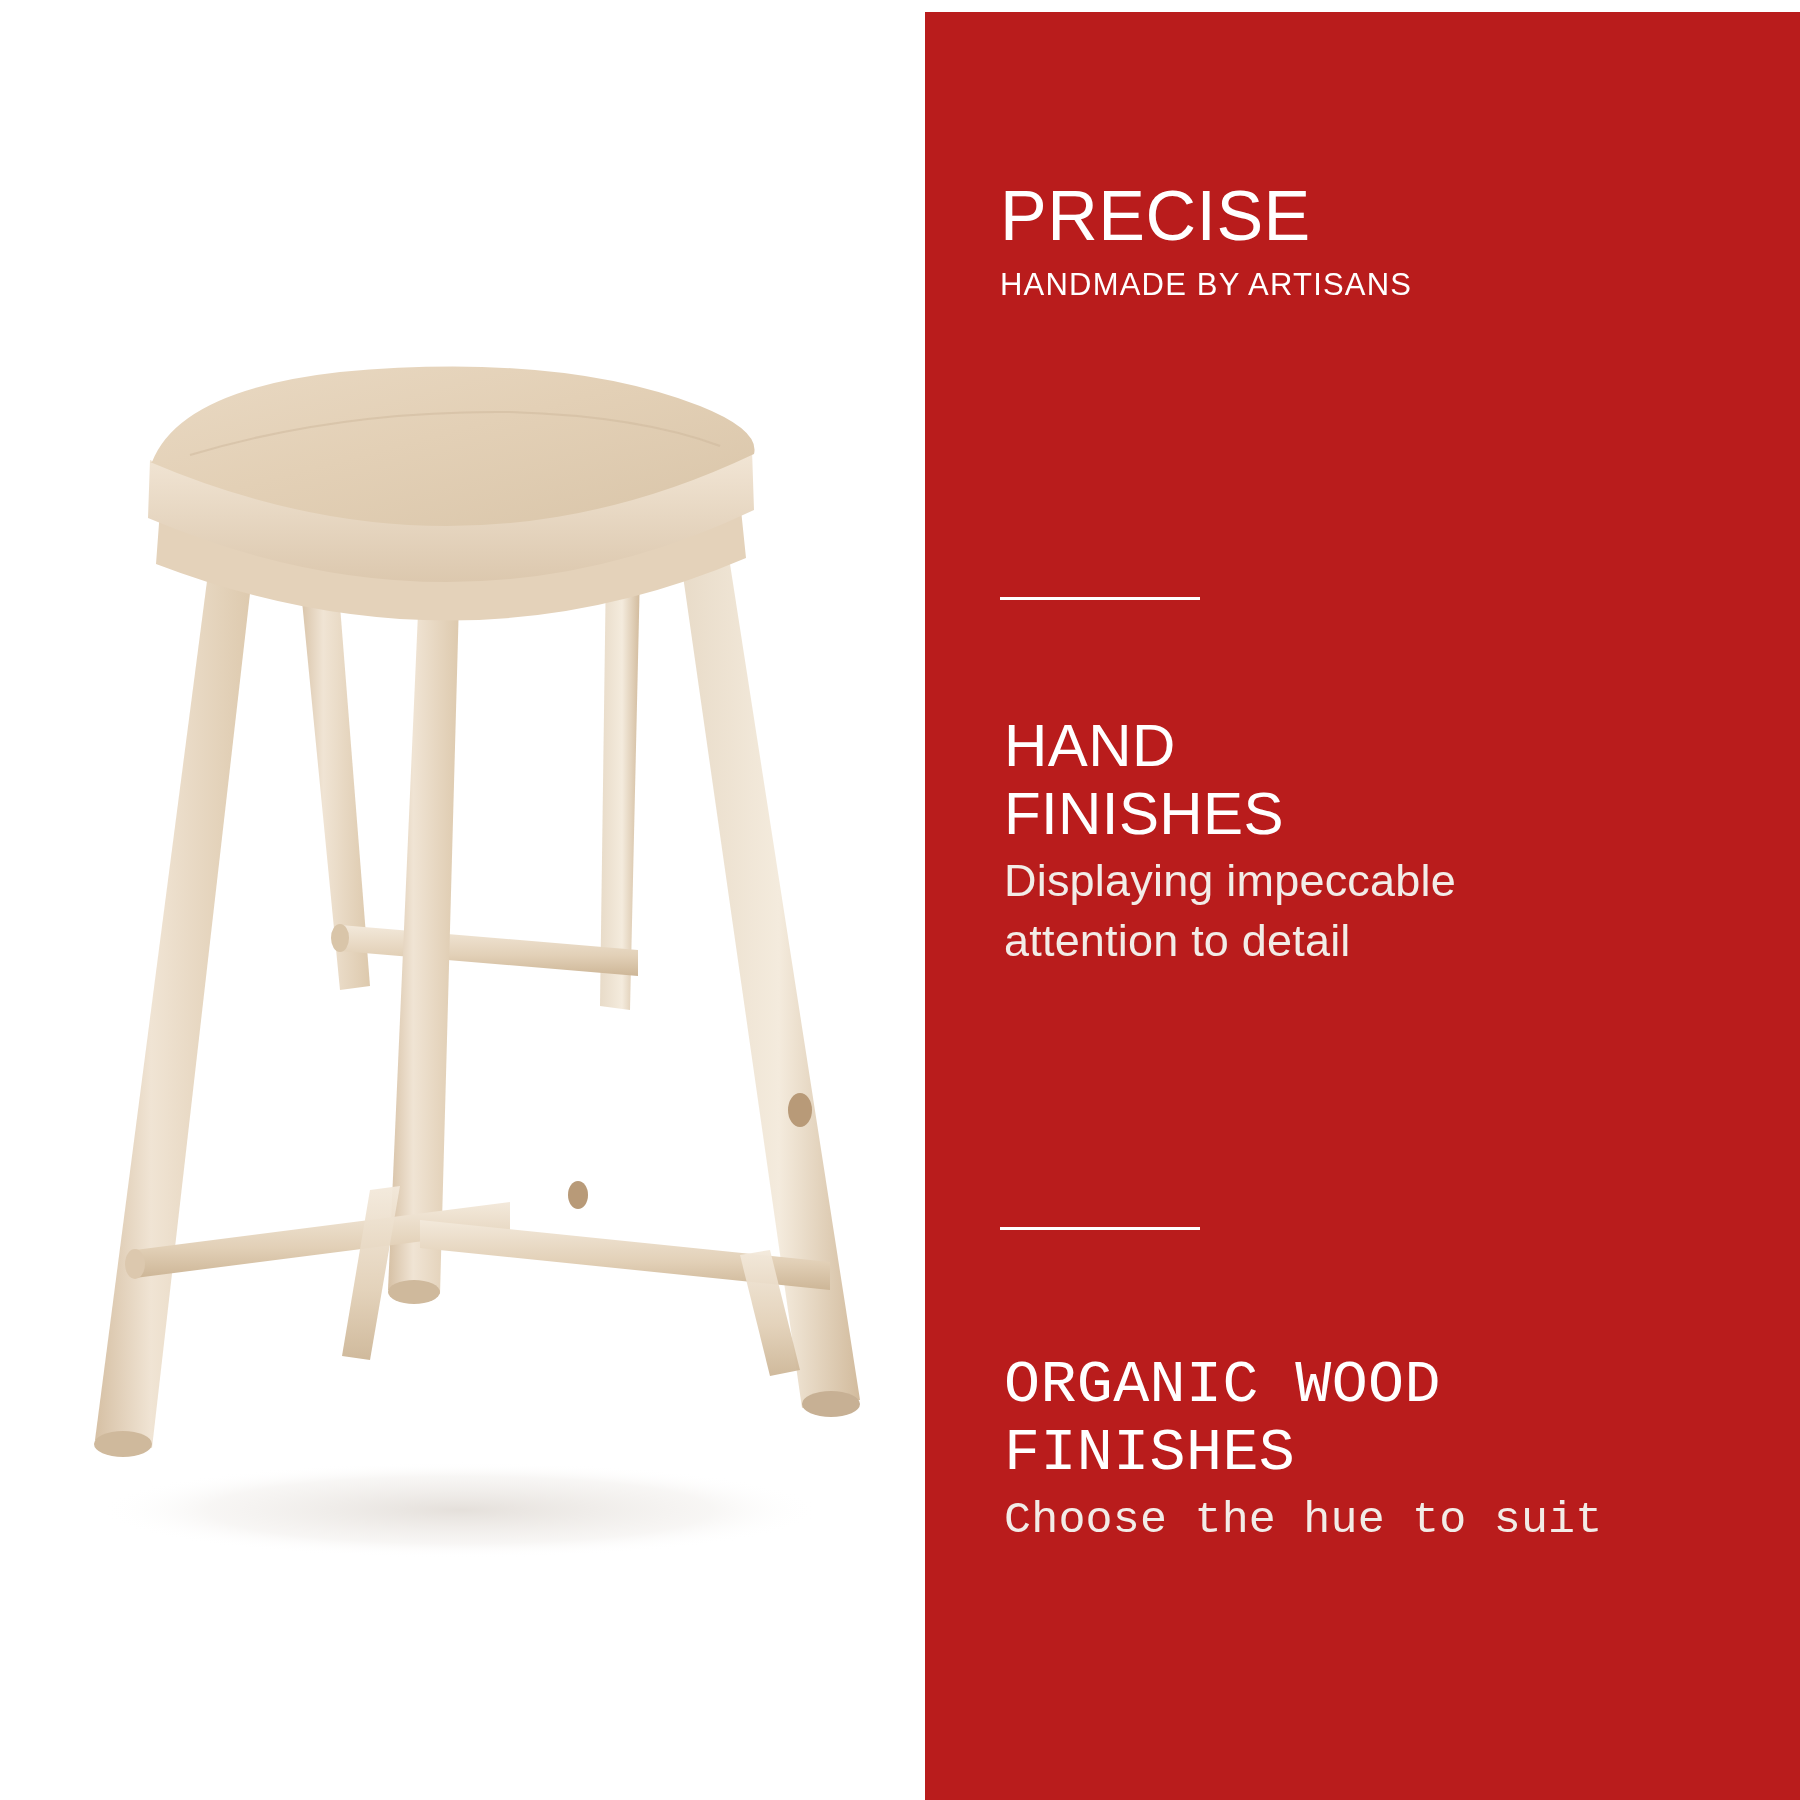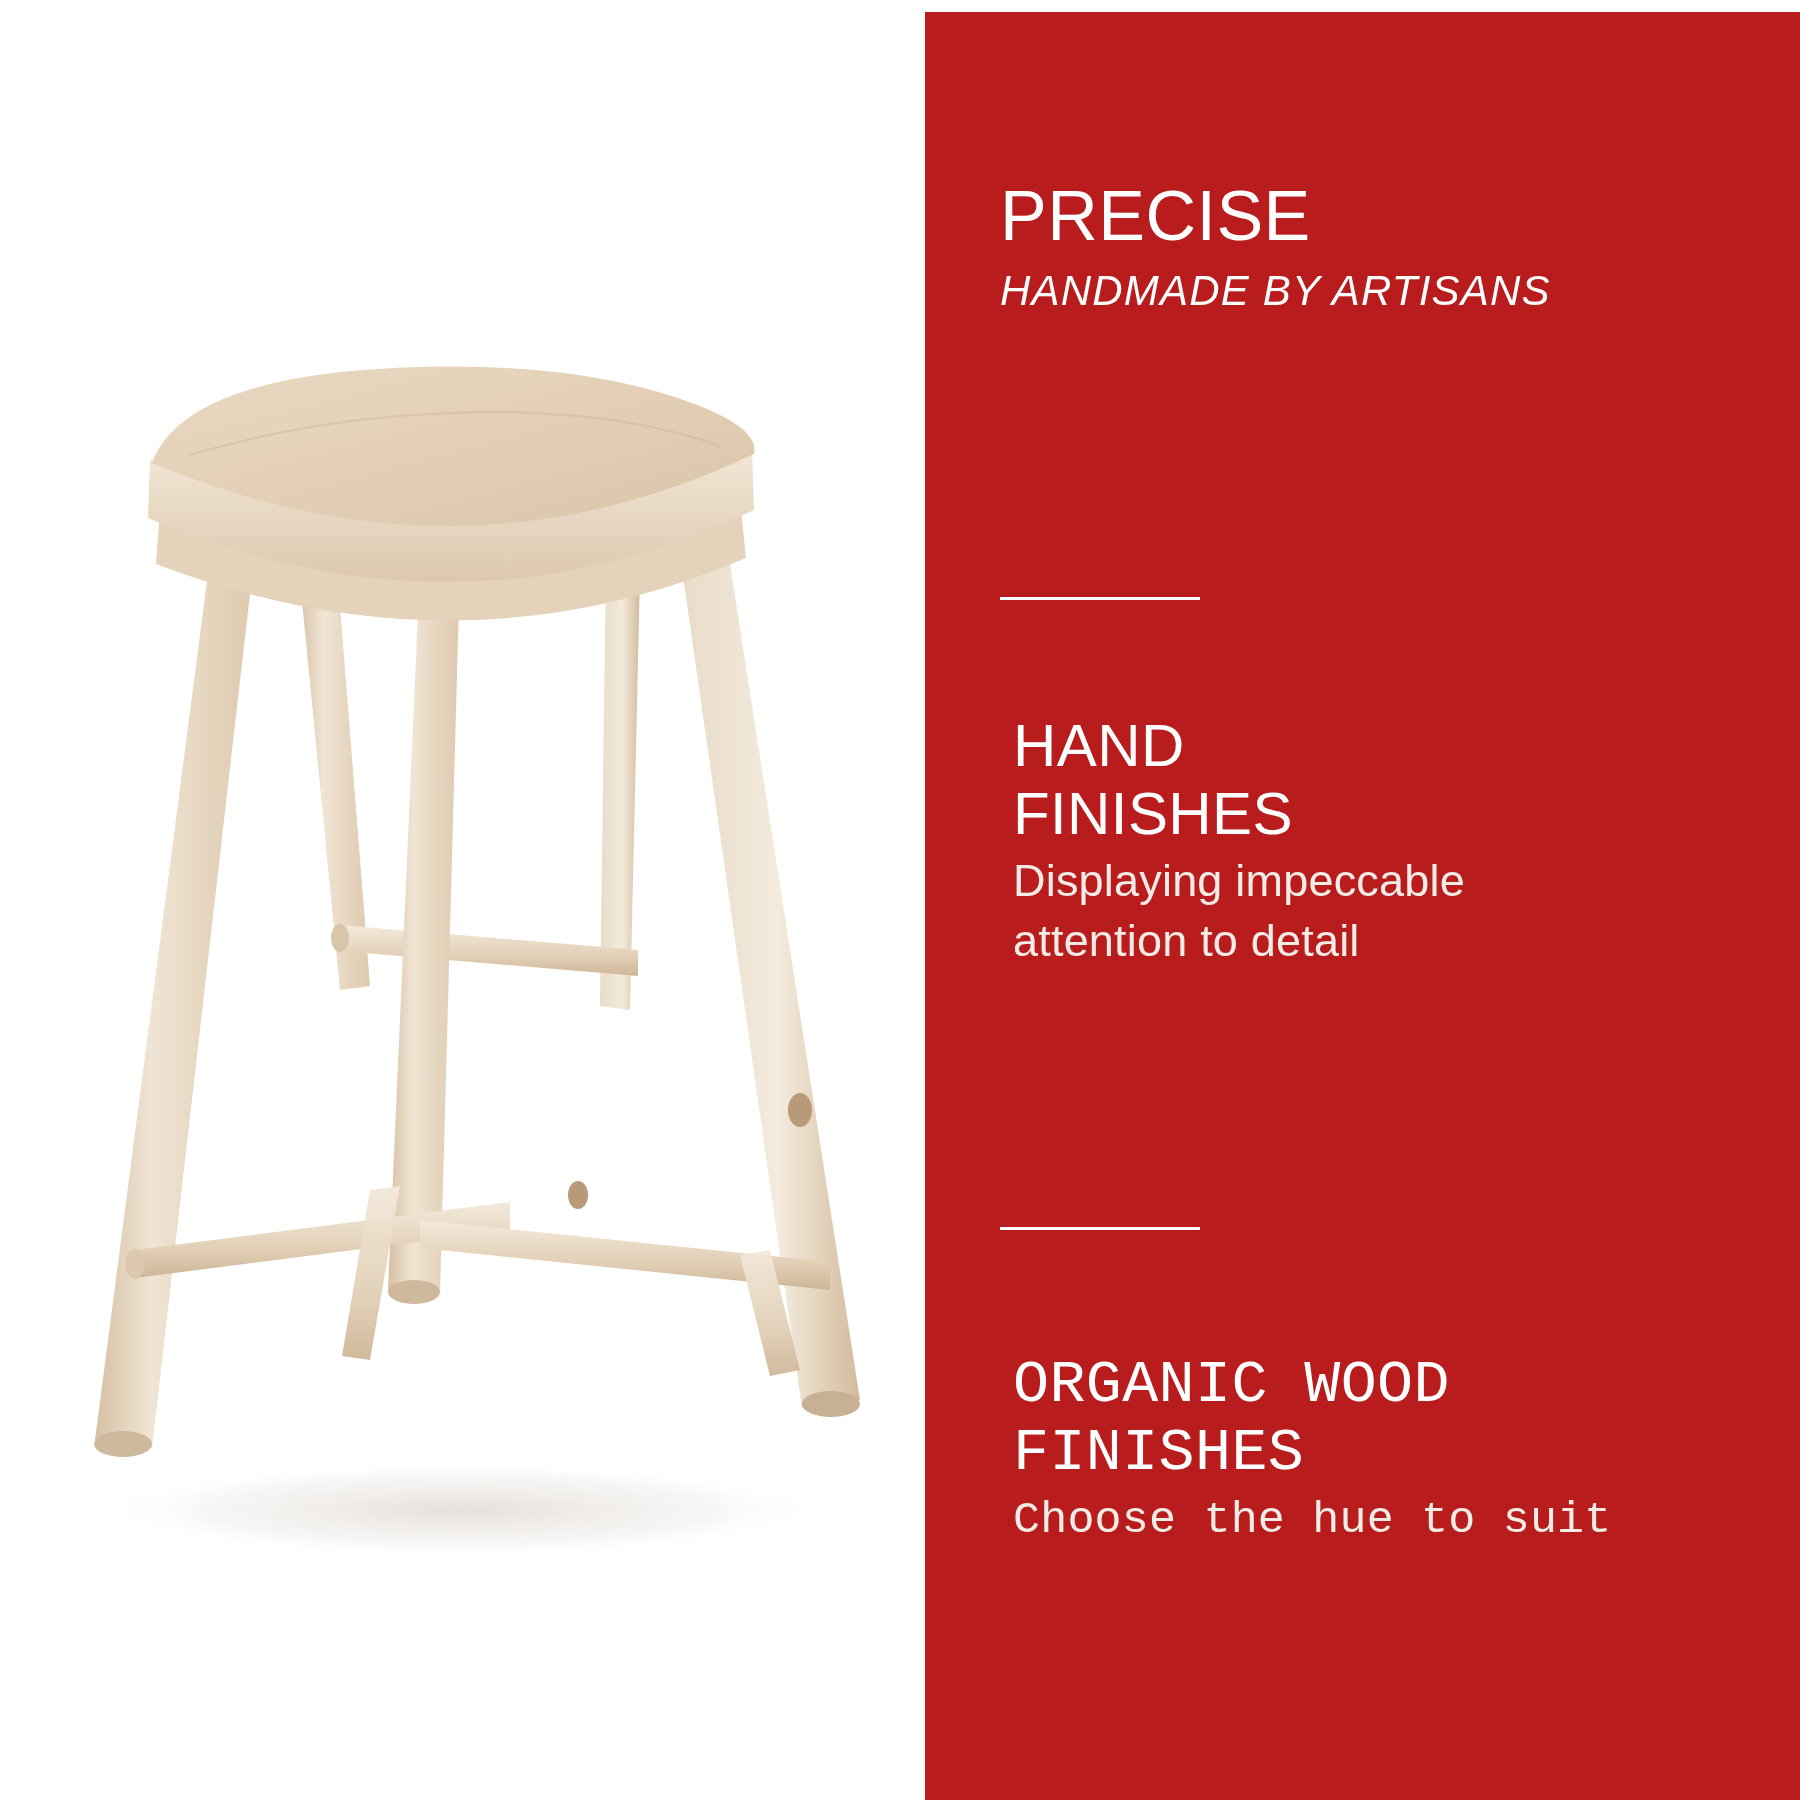--- a/index.html
+++ b/index.html
@@ -50,41 +50,40 @@
   .headline{
     font-size:70px;
     font-weight:300;
     line-height:1.12;
     letter-spacing:0.5px;
     color:#ffffff;
     white-space:nowrap;
   }
   .subhead{
     margin-top:12px;
-    font-size:42px;
+    font-size:31px;
     font-weight:300;
     letter-spacing:1.2px;
     color:#ffffff;
     white-space:nowrap;
-    font-style:italic;
   }
 
   .rule{
     position:absolute;
     left:75px;
     width:200px;
     height:3px;
     background:#ffffff;
   }
   .rule-1{ top:585px; }
   .rule-2{ top:1215px; }
 
   .feature{
     position:absolute;
-    left:88px;
+    left:79px;
     width:740px;
   }
   .feature-1{ top:700px; }
   .feature-2{ top:1340px;font-family:Liberation Mono, monospace; }
 
   .feature-title{
     font-size:60px;
     font-weight:300;
     line-height:1.13;
     letter-spacing:0.4px;

